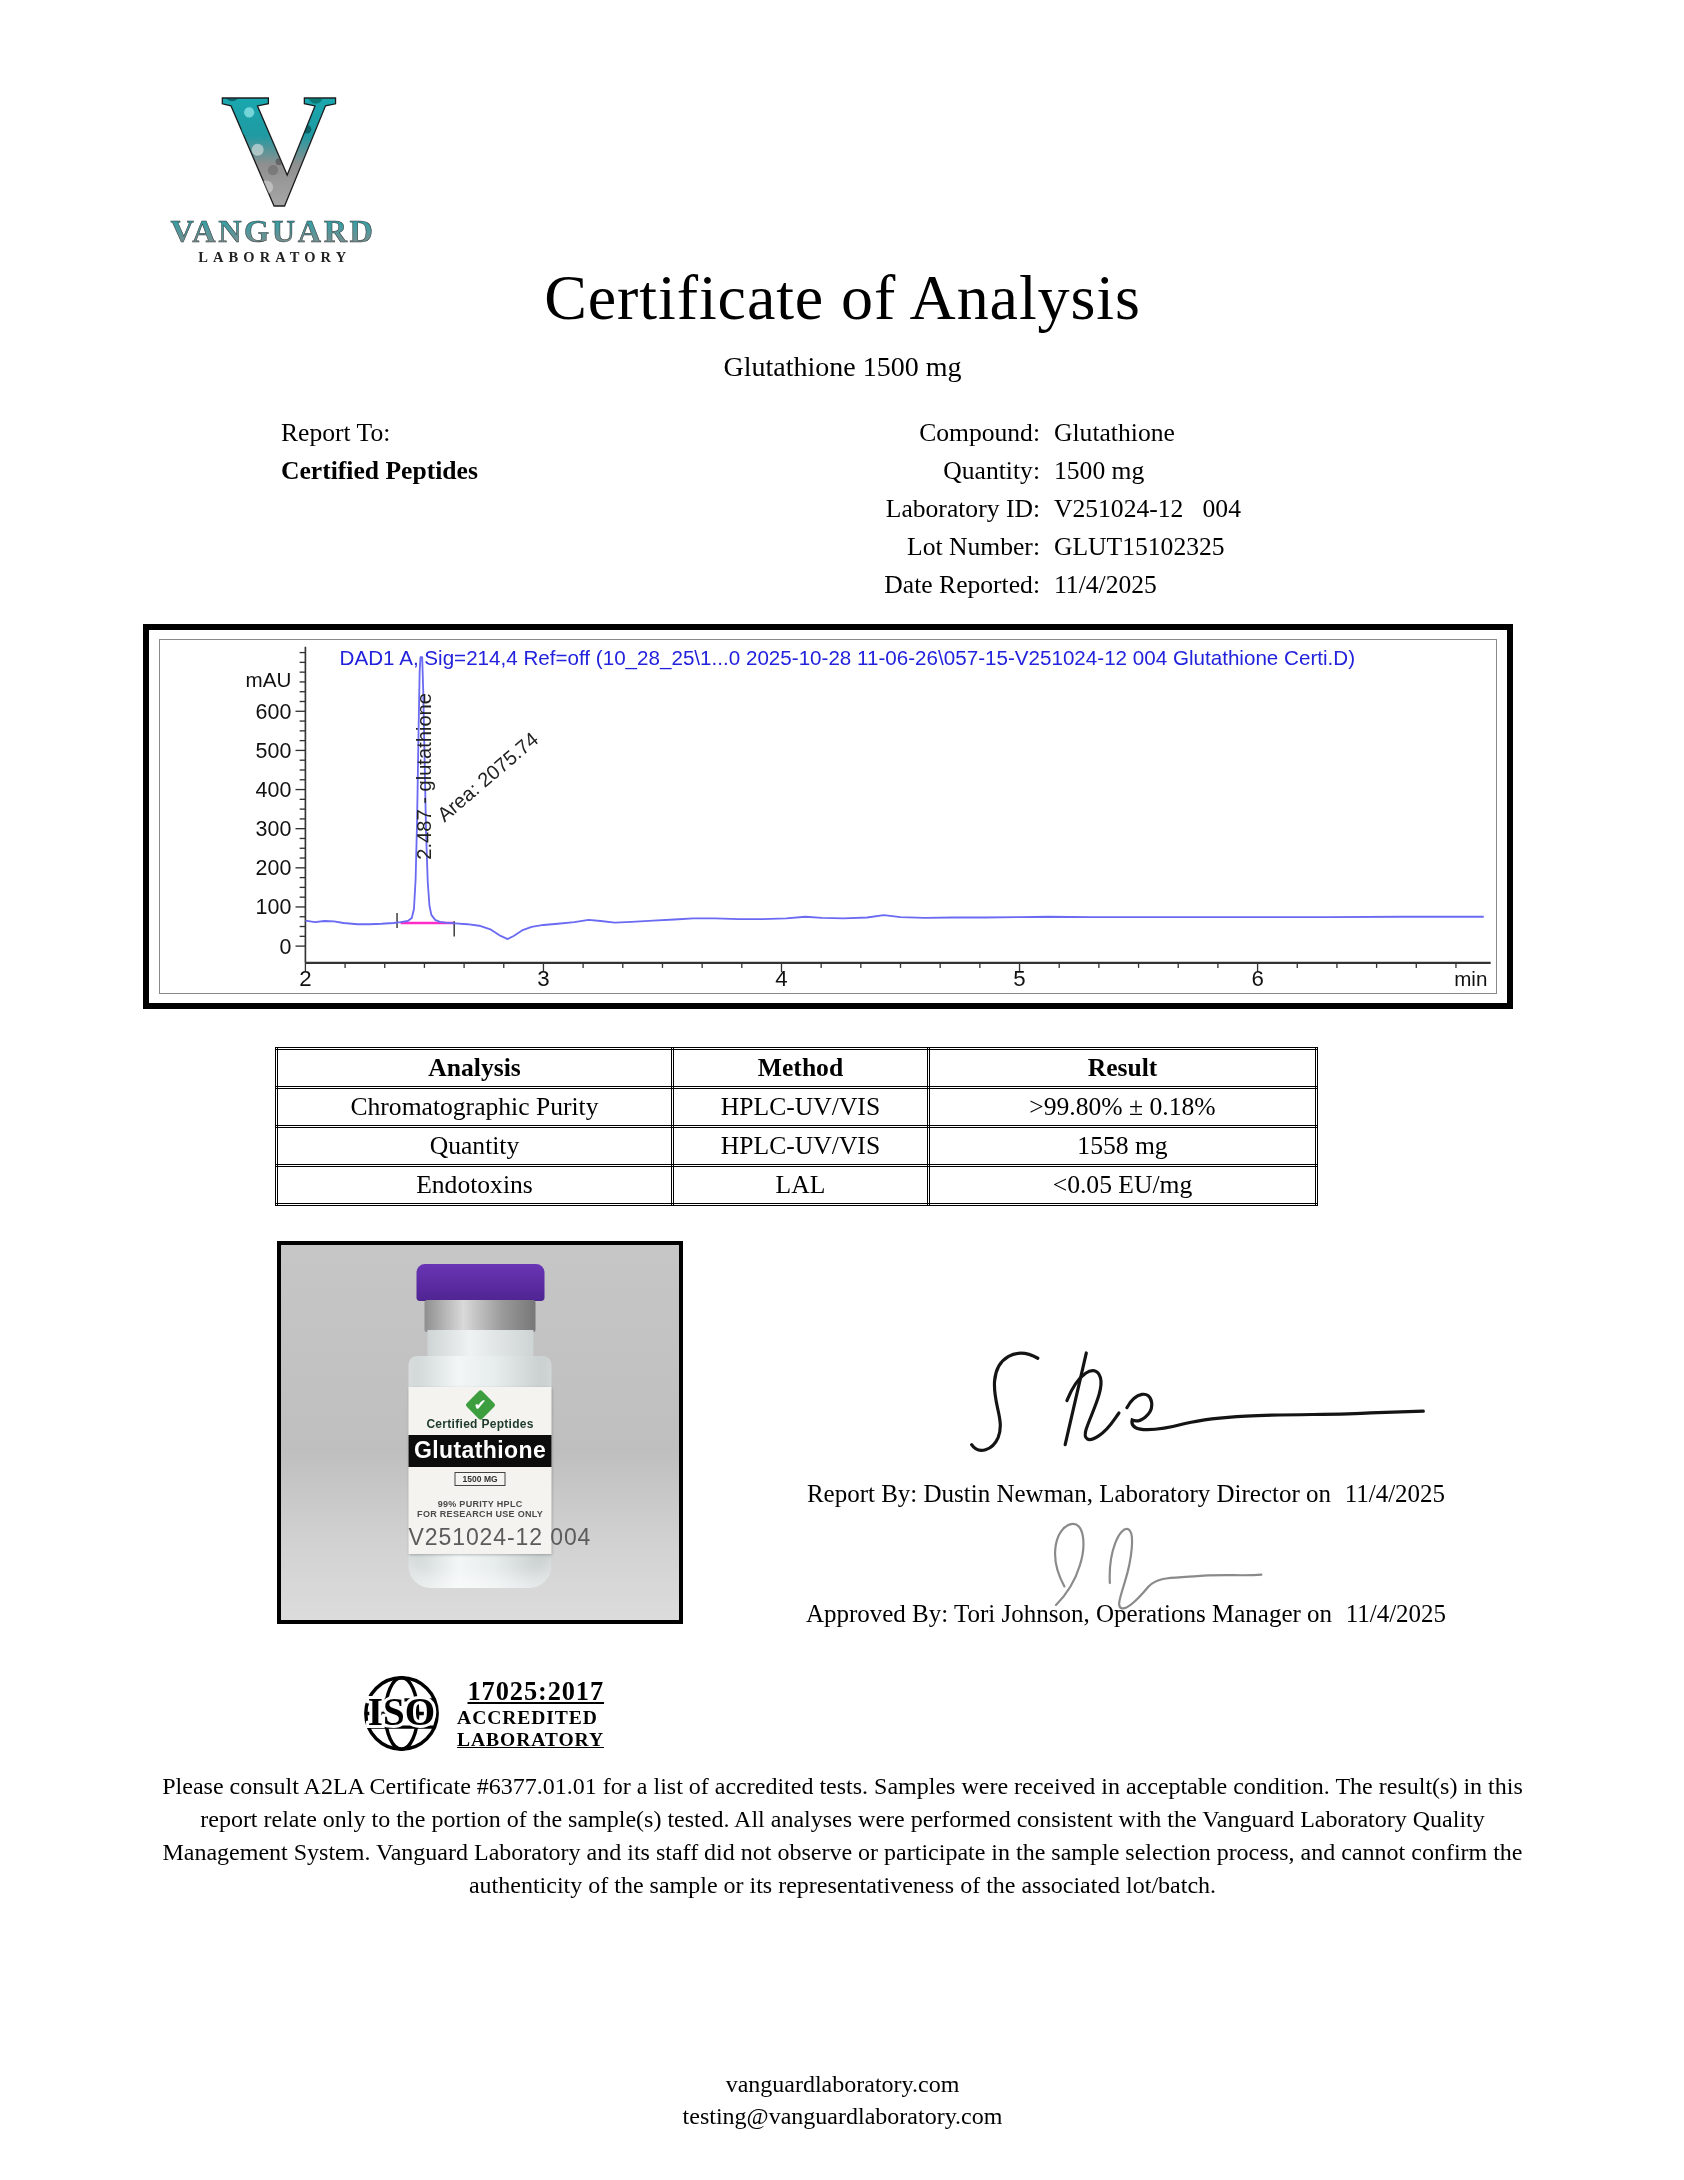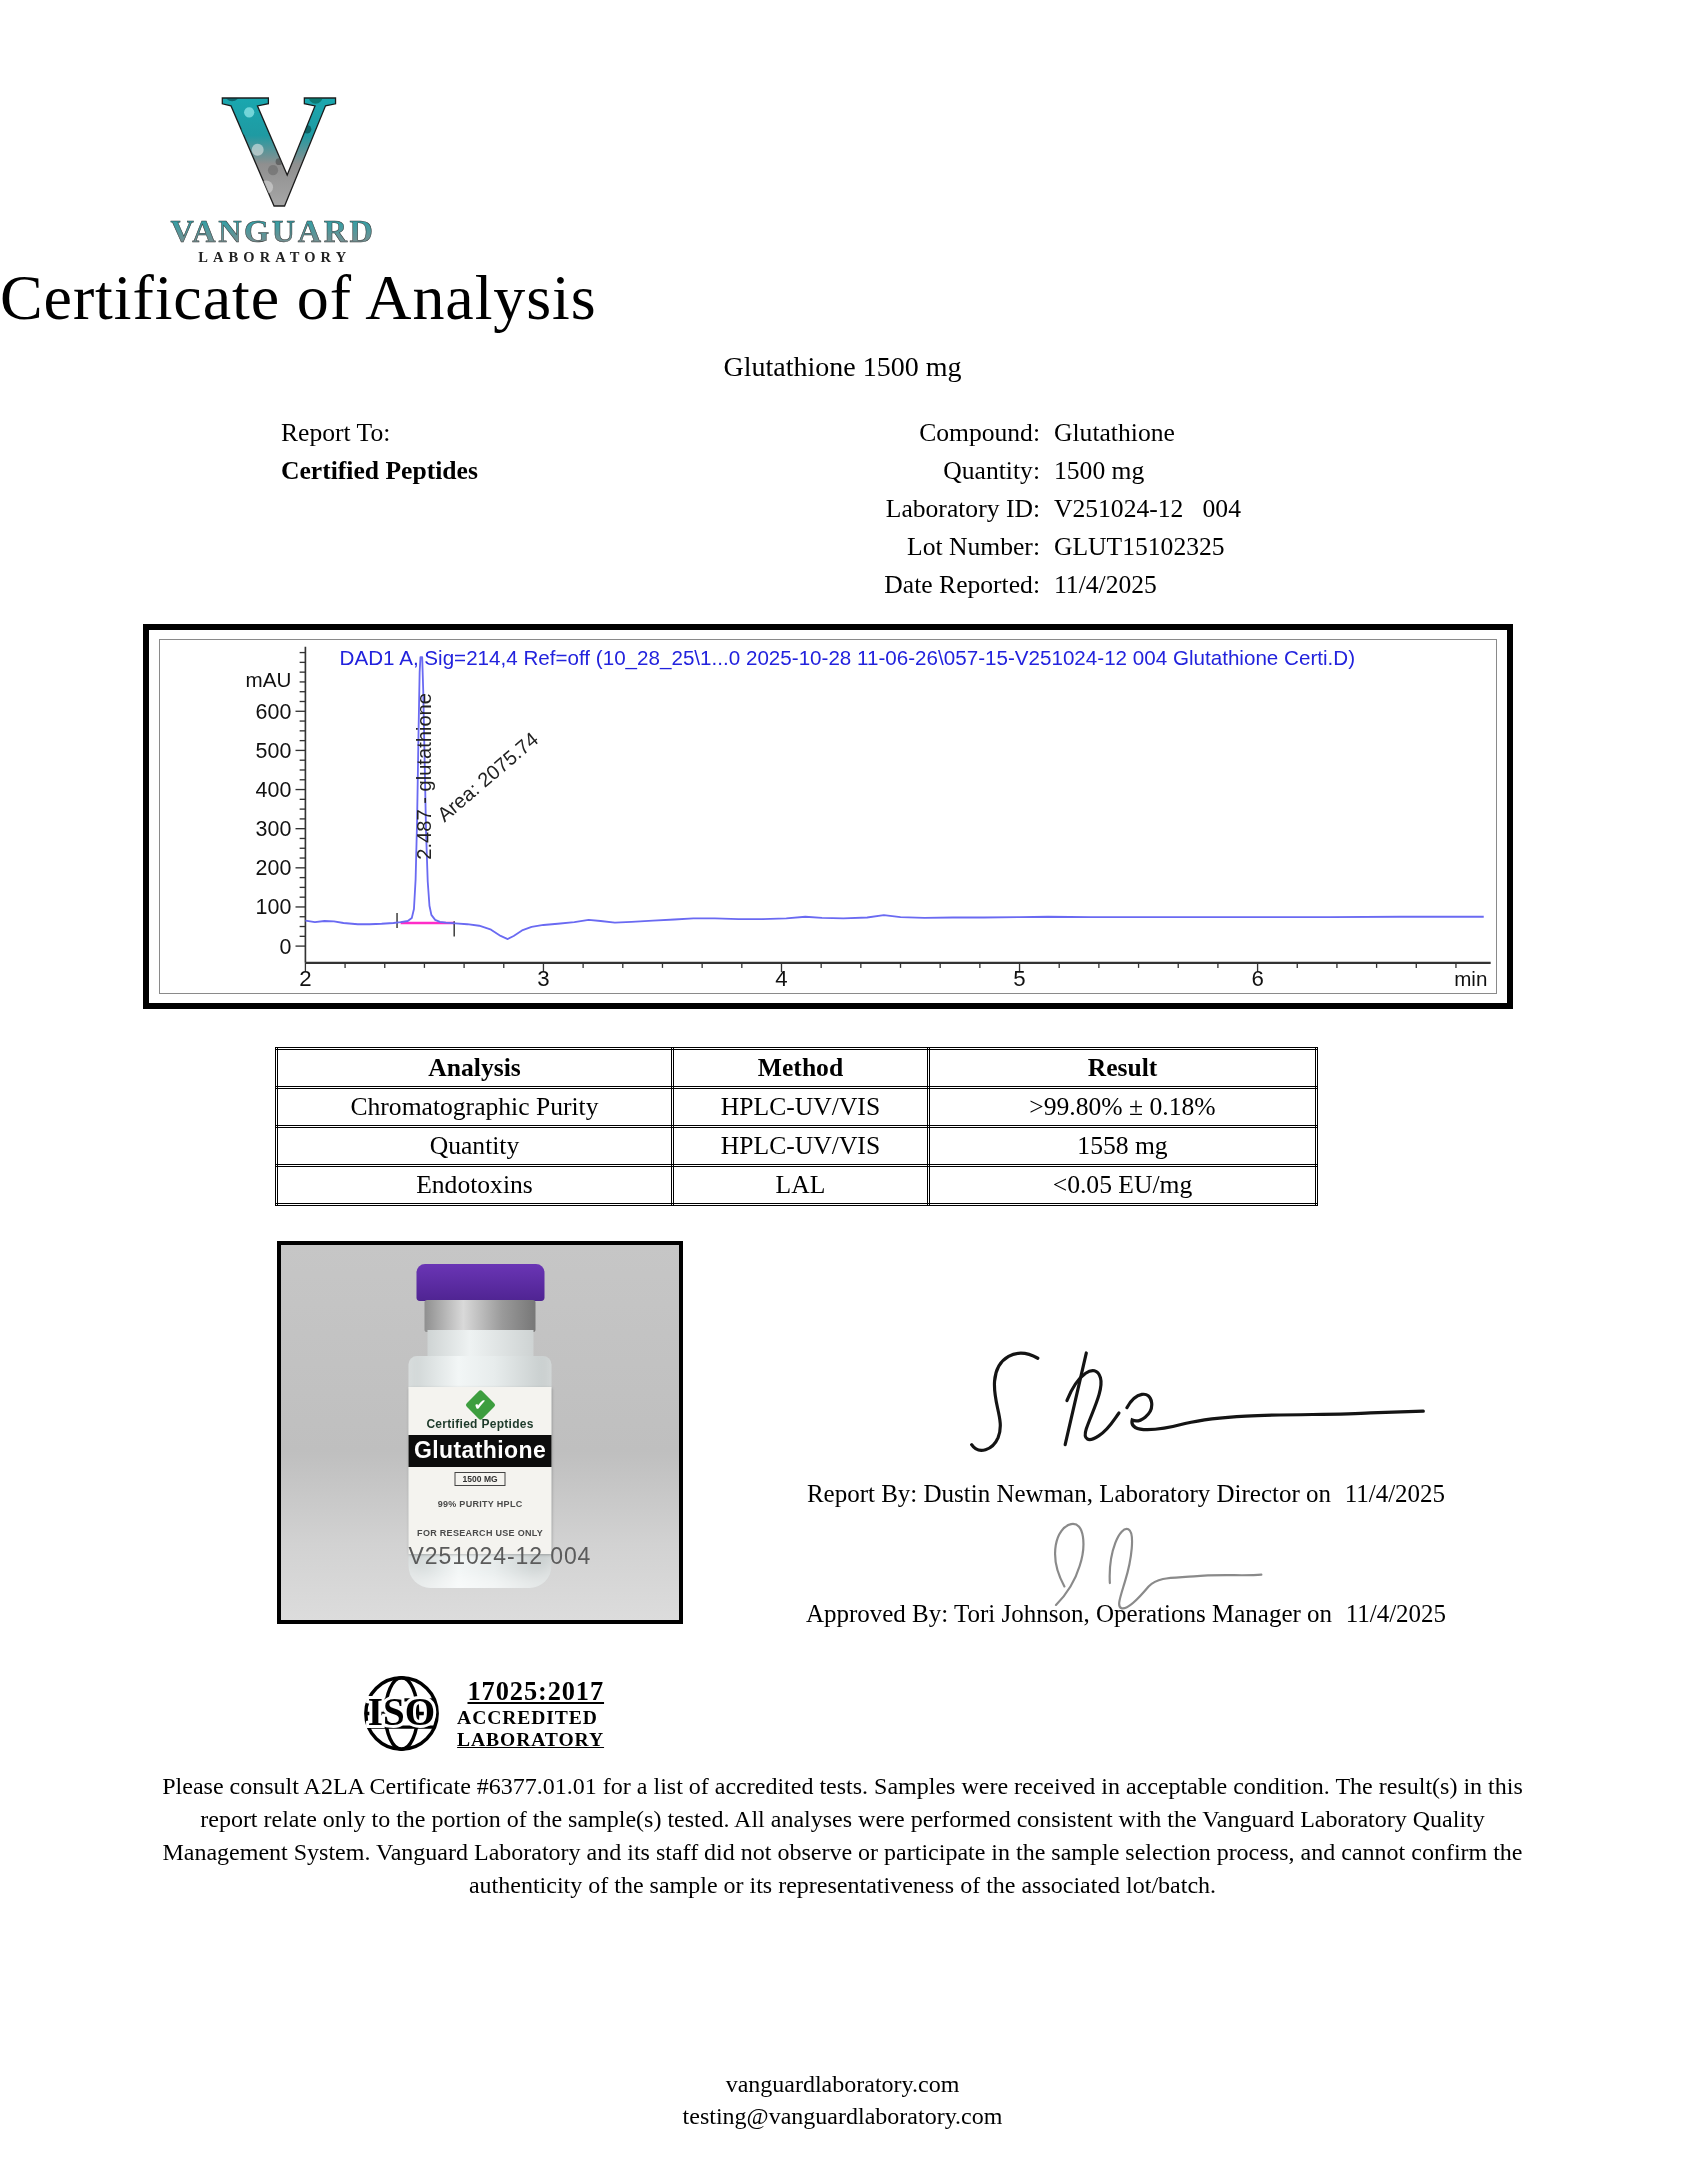--- a/index.html
+++ b/index.html
@@ -5,21 +5,21 @@
   * { margin:0; padding:0; box-sizing:border-box; }
   html,body { background:#ffffff; }
   body { width:1685px; height:2181px; position:relative; font-family:"Liberation Serif", serif; color:#000; }
   .page { position:absolute; inset:0; background:#fff; }
 
   
   .logo-wrap { position:absolute; left:164px; top:68px; width:230px; height:213px; }
   .address { position:absolute; right:152px; top:89px; text-align:right; font-size:25px; line-height:32px; color:#111; }
 
   
-  .doc-title { position:absolute; left:0; top:261px; width:100%; font-size:64px; font-weight:400; letter-spacing:0.9px; }
+  .doc-title { position:absolute; left:0; top:261px; width:100%; text-align:center; font-size:64px; font-weight:400; letter-spacing:0.9px; }
   .doc-subtitle { position:absolute; left:0; top:351px; width:100%; text-align:center; font-size:28px; }
 
   
   .report-to { position:absolute; left:281px; top:414px; font-size:25.6px; line-height:38px; }
   .report-to .bold { font-weight:bold; }
   .info-grid { position:absolute; left:772px; top:414px; display:grid; grid-template-columns:268px 477px; column-gap:14px; font-size:25.6px; line-height:38px; }
   .info-label { text-align:right; }
   .info-value { text-align:left; white-space:pre; }
 
   
@@ -43,21 +43,21 @@
   .vial .neck { position:absolute; left:24px; top:66px; width:106px; height:29px; background:linear-gradient(90deg,#cfd4d4,#eef2f2 40%,#ced3d3); }
   .vial .body { position:absolute; left:5.1px; top:92px; width:143px; height:232px; background:linear-gradient(90deg,#ccd2d2,#f2f6f6 35%,#e7ecec 60%,#c4caca); border-radius:8.5px 8.5px 22px 22px; box-shadow:inset 0 -12px 13.6px rgba(255,255,255,.5); }
   .vial .label { position:absolute; left:0px; top:31px; width:100%; height:167px; background:#f4f3ef; box-shadow:0 0.9px 2.6px rgba(0,0,0,.25); text-align:center; font-family:"Liberation Sans", sans-serif; }
   .diamond { position:relative; width:22px; height:22px; margin:6.8px auto 1.7px; }
   .diamond .sq { position:absolute; inset:0; background:#3d9e3f; transform:rotate(45deg); border-radius:2.6px; }
   .diamond .chk { position:absolute; inset:0; color:#fff; font-size:15.3px; line-height:22px; }
   .brand { font-size:12px; font-weight:bold; color:#1d3a2a; letter-spacing:0.3px; }
   .black-band { margin-top:3.4px; background:#0c0c0c; color:#fff; font-size:23px; font-weight:bold; letter-spacing:0.4px; padding:1.7px 0 3.4px; }
   .dose-box { display:inline-block; margin-top:5.1px; border:1.3px solid #444; font-size:8.5px; font-weight:bold; padding:0.9px 6.8px; color:#333; }
   .purity { margin-top:13px; font-size:9px; font-weight:bold; color:#4a4a4a; letter-spacing:0.3px; }
-  .usage { font-size:9px; font-weight:bold; color:#4a4a4a; letter-spacing:0.3px;margin-top:19px; }
+  .usage { font-size:9px; font-weight:bold; color:#4a4a4a; letter-spacing:0.3px; }
   .lot-print { margin-top:5.1px; font-size:23px; color:#5b5b5b; letter-spacing:0.9px; white-space:nowrap; }
 
   
   .sig1 { position:absolute; left:954px; top:1337px; width:494px; height:136px; }
   .sig2 { position:absolute; left:1005px; top:1509px; width:341px; height:101px; }
   .sig-line { position:absolute; width:698px; text-align:center; font-size:25px; }
   .sig-line .date { margin-left:13.6px; }
   .sig-line.report { left:777px; top:1480px; }
   .sig-line.approved { left:777px; top:1600px; }
 

